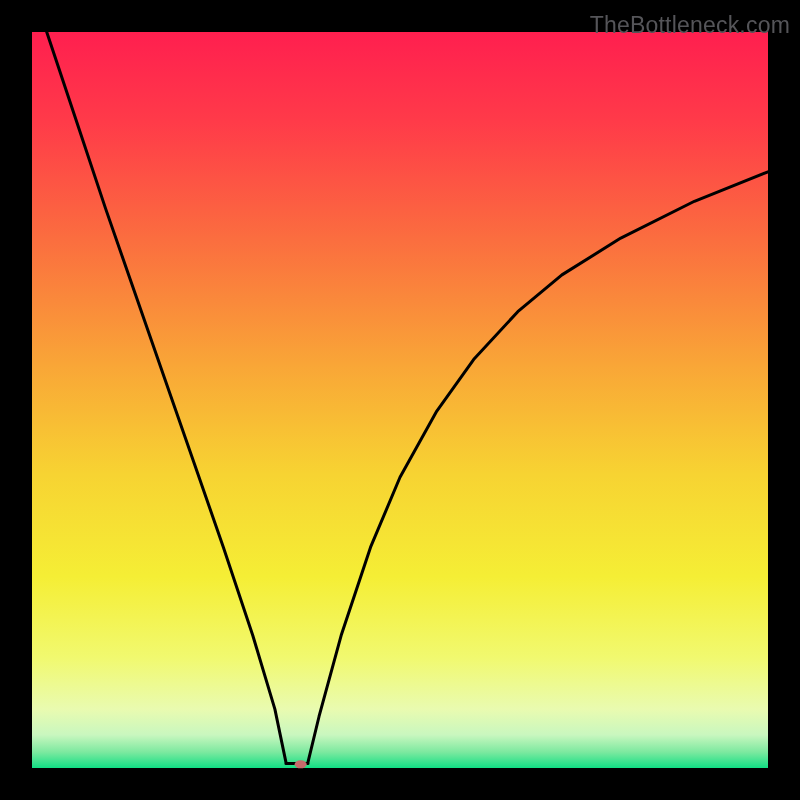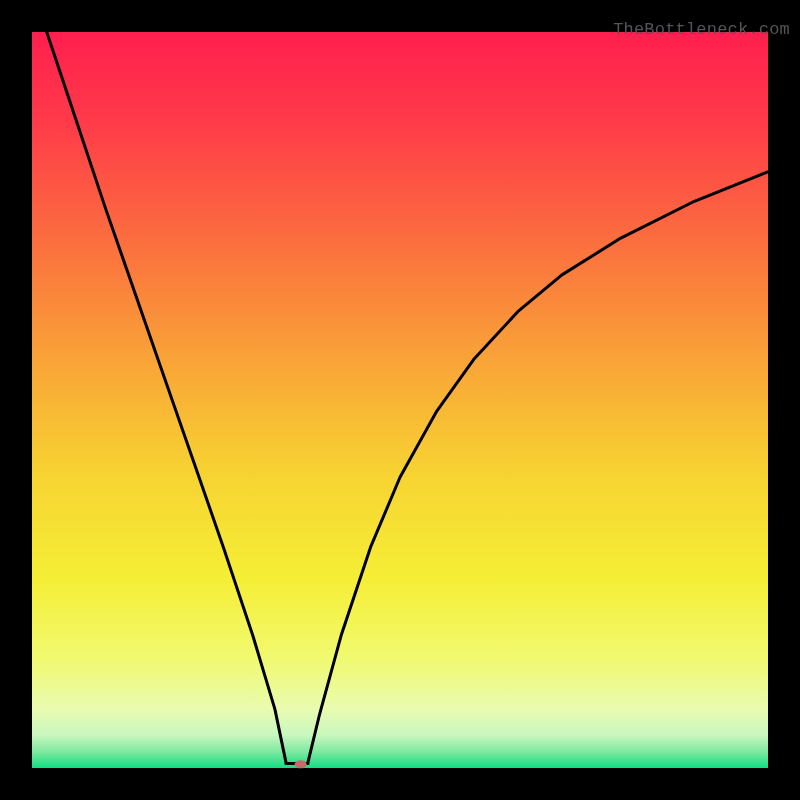--- a/index.html
+++ b/index.html
@@ -12,28 +12,27 @@
     font-family: Arial, Helvetica, sans-serif;
   }
   .frame {
     position: relative;
     width: 800px;
     height: 800px;
     background: #000;
   }
   .watermark {
     position: absolute;
-    top: 20px;
+    top: 12px;
     right: 10px;
     color: #555559;
-    font-size: 17px;
+    font-size: 23px;
     font-weight: 400;
     letter-spacing: 0.2px;
     z-index: 10;
-    font-family: Liberation Mono, monospace;
   }
   svg {
     position: absolute;
     top: 0;
     left: 0;
   }
 </style>
 </head>
 <body>
 <div class="frame">

